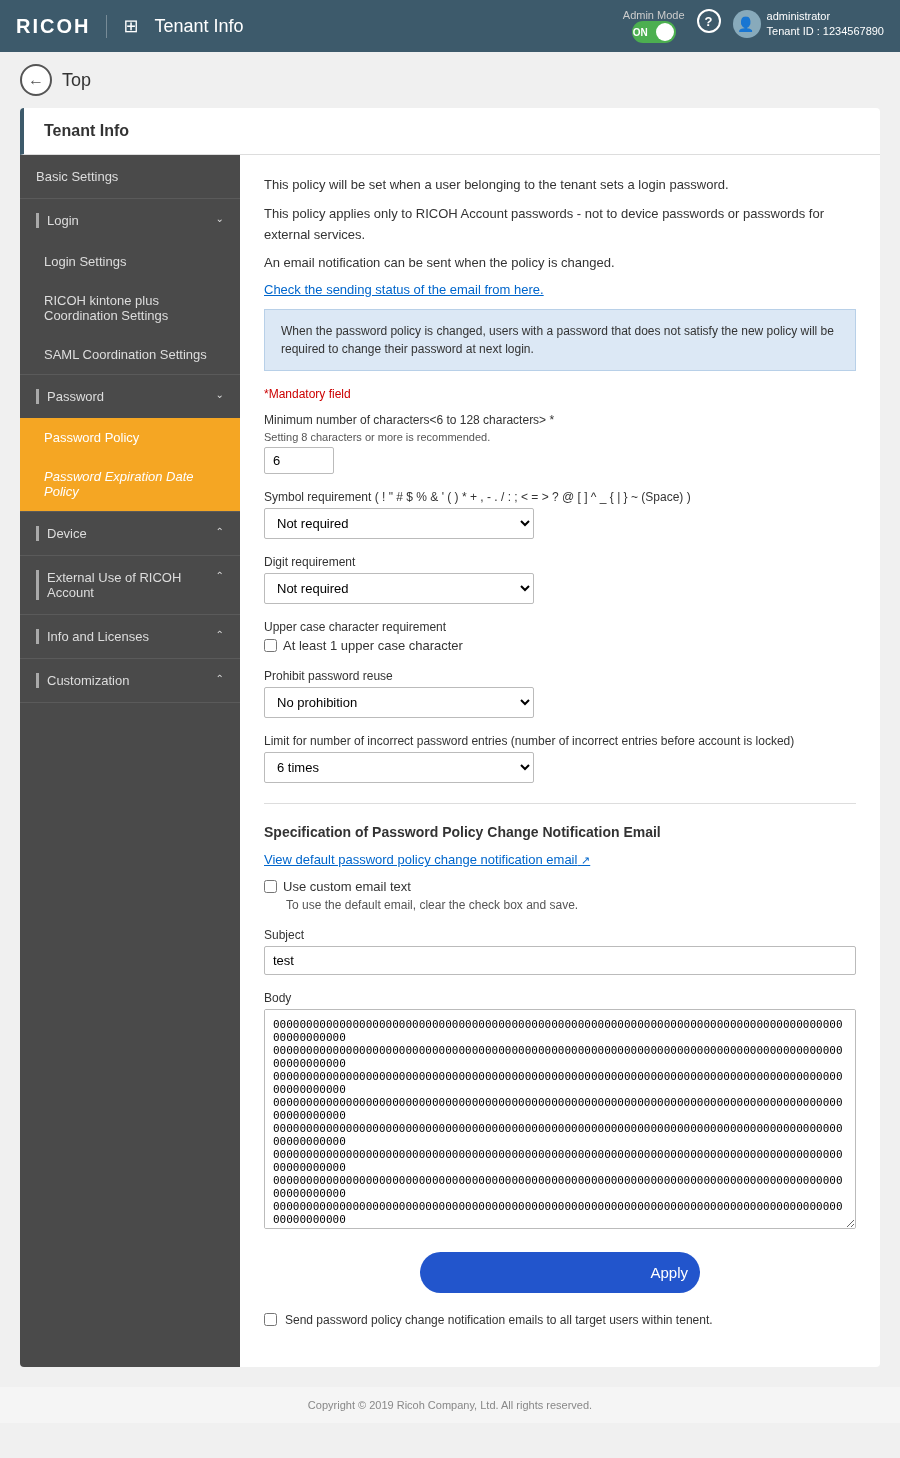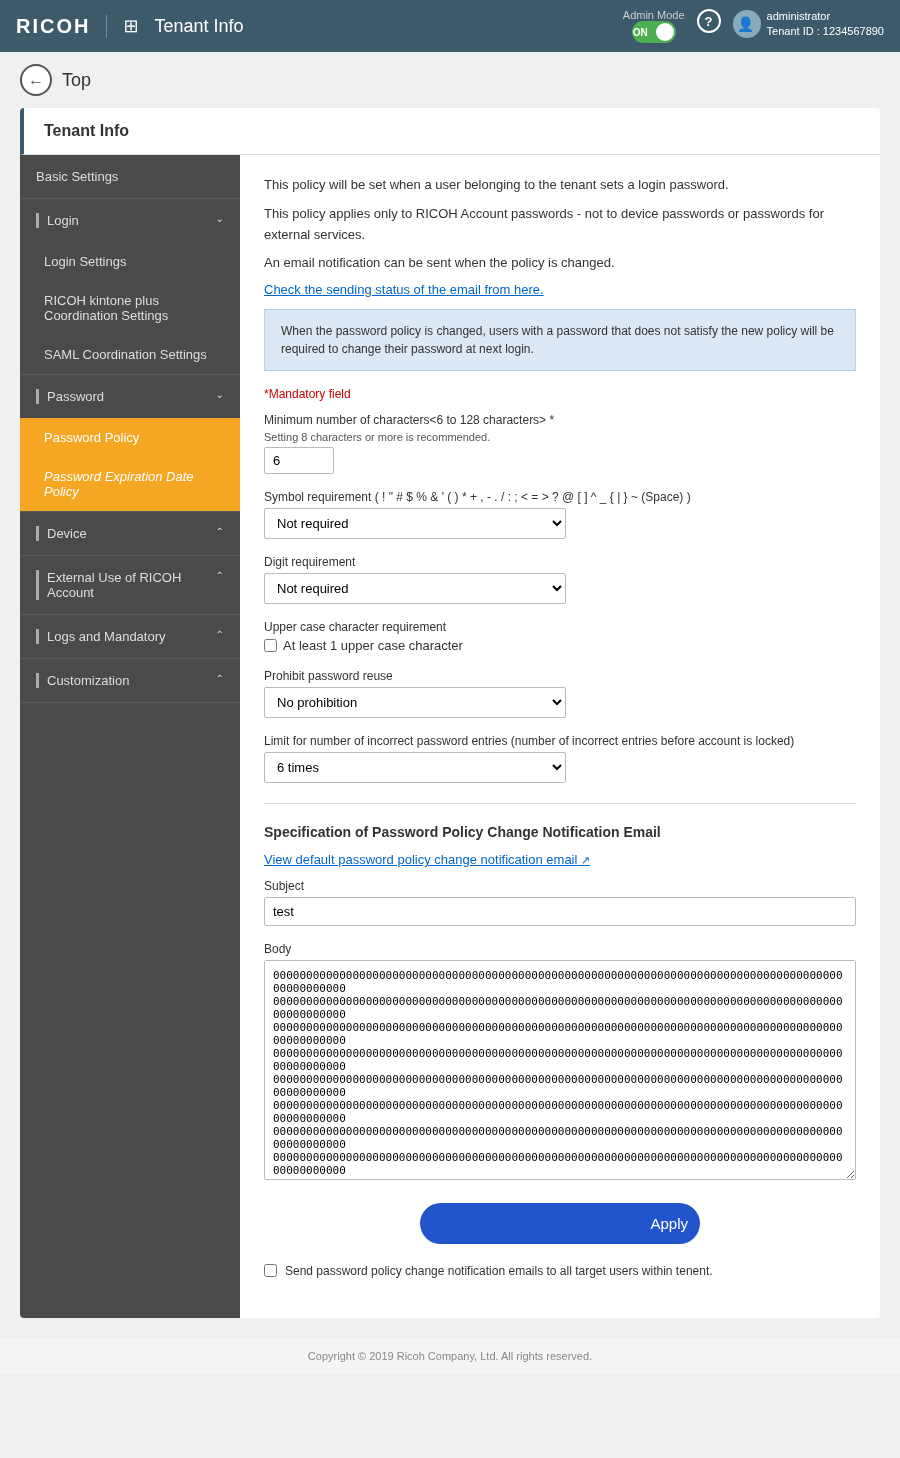--- a/index.html
+++ b/index.html
@@ -237,21 +237,21 @@
       border: 1px solid #bbb;
       padding: 5px 8px;
       font-size: 13px;
       width: 70px;
       border-radius: 2px;
     }
     .form-select {
       border: 1px solid #bbb;
       padding: 6px 8px;
       font-size: 13px;
-      width: 302px;
+      width: 270px;
       border-radius: 2px;
       background: white;
       appearance: auto;
     }
     .checkbox-row {
       display: flex;
       align-items: center;
       gap: 6px;
       font-size: 13px;
     }
@@ -388,21 +388,21 @@
 
       <div class="sidebar-section">
         <div class="sidebar-section-header">
           <span class="border-left">External Use of RICOH Account</span>
           <span class="chevron">⌃</span>
         </div>
       </div>
 
       <div class="sidebar-section">
         <div class="sidebar-section-header">
-          <span class="border-left">Logs and Mandatory</span>
+          <span class="border-left">Info and Licenses</span>
           <span class="chevron">⌃</span>
         </div>
       </div>
 
       <div class="sidebar-section">
         <div class="sidebar-section-header">
           <span class="border-left">Customization</span>
           <span class="chevron">⌃</span>
         </div>
       </div>
@@ -482,20 +482,27 @@
       <div class="section-title">Specification of Password Policy Change Notification Email</div>
 
       <div style="margin-bottom:12px;">
         <a class="policy-link" href="#">
           <span>View default password policy change notification email</span>
           <span class="external-link-icon">↗</span>
         </a>
       </div>
 
       
+      <div class="form-section">
+        <div class="checkbox-row">
+          <input type="checkbox" style="">
+          <label>Use custom email text</label>
+        </div>
+        <div style="margin-top:4px;margin-left:22px;font-size:12px;color:#555;">To use the default email, clear the check box and save.</div>
+      </div>
 
       
       <div class="form-section">
         <div class="form-label">Subject</div>
         <input class="subject-input" type="text" value="test" style="">
       </div>
 
       
       <div class="form-section">
         <div class="form-label">Body</div>

